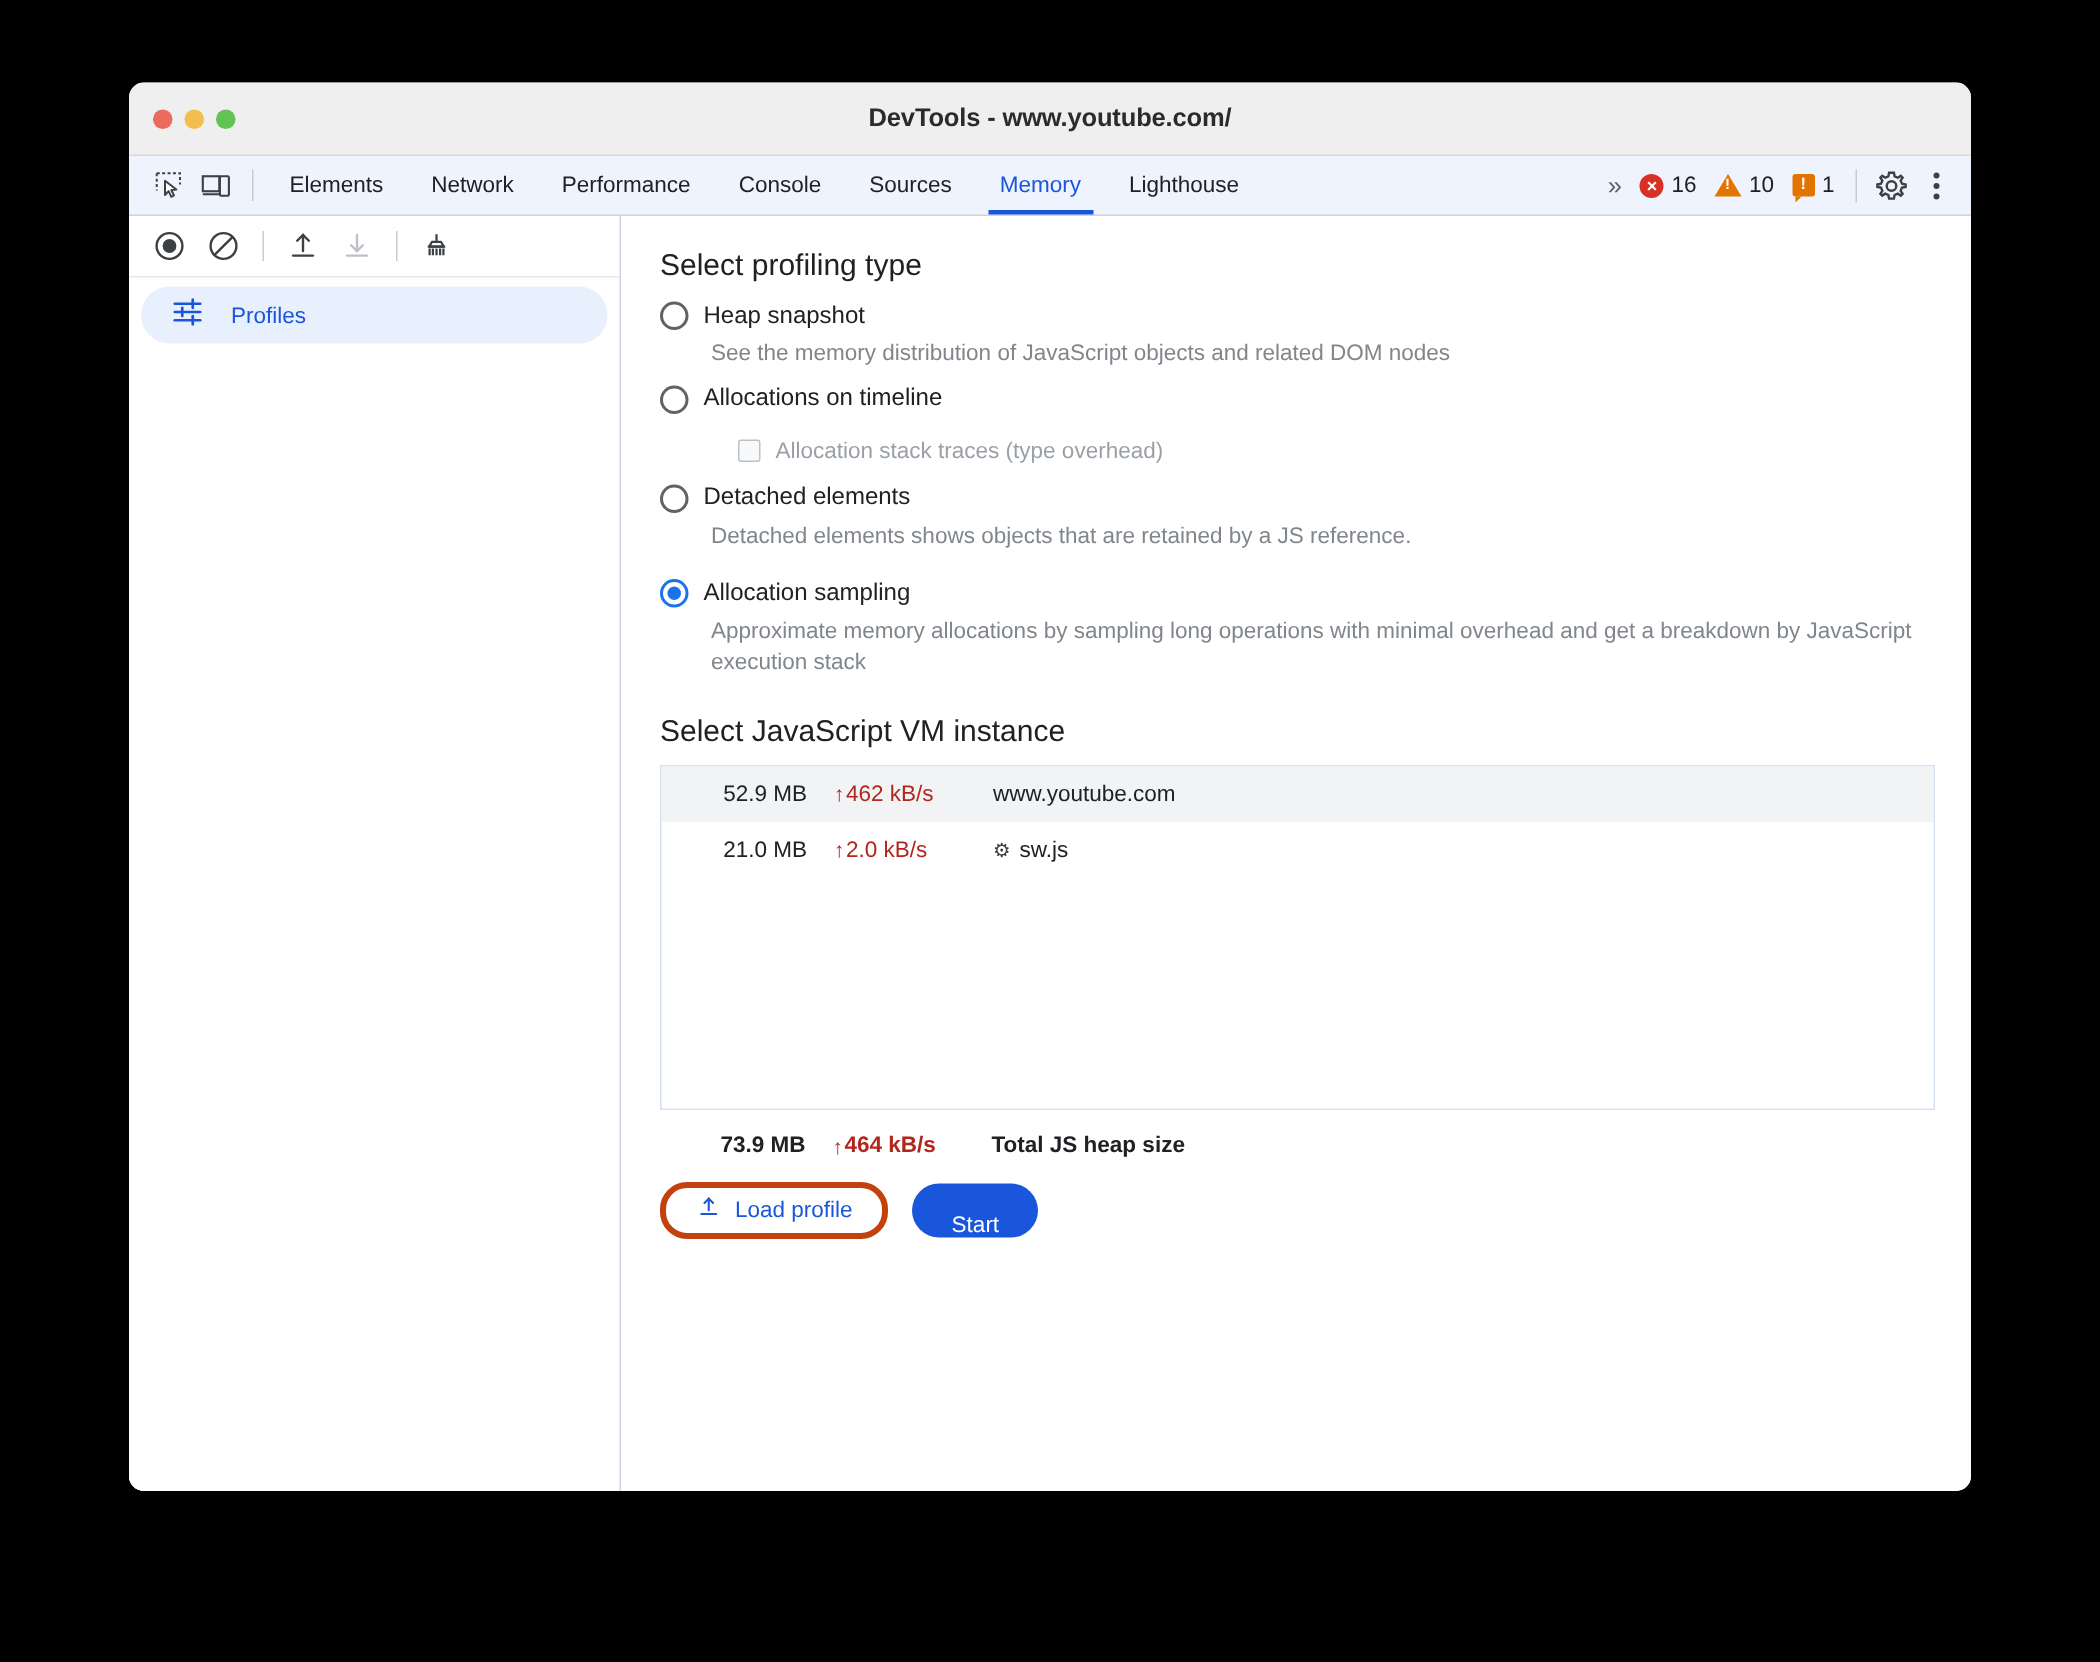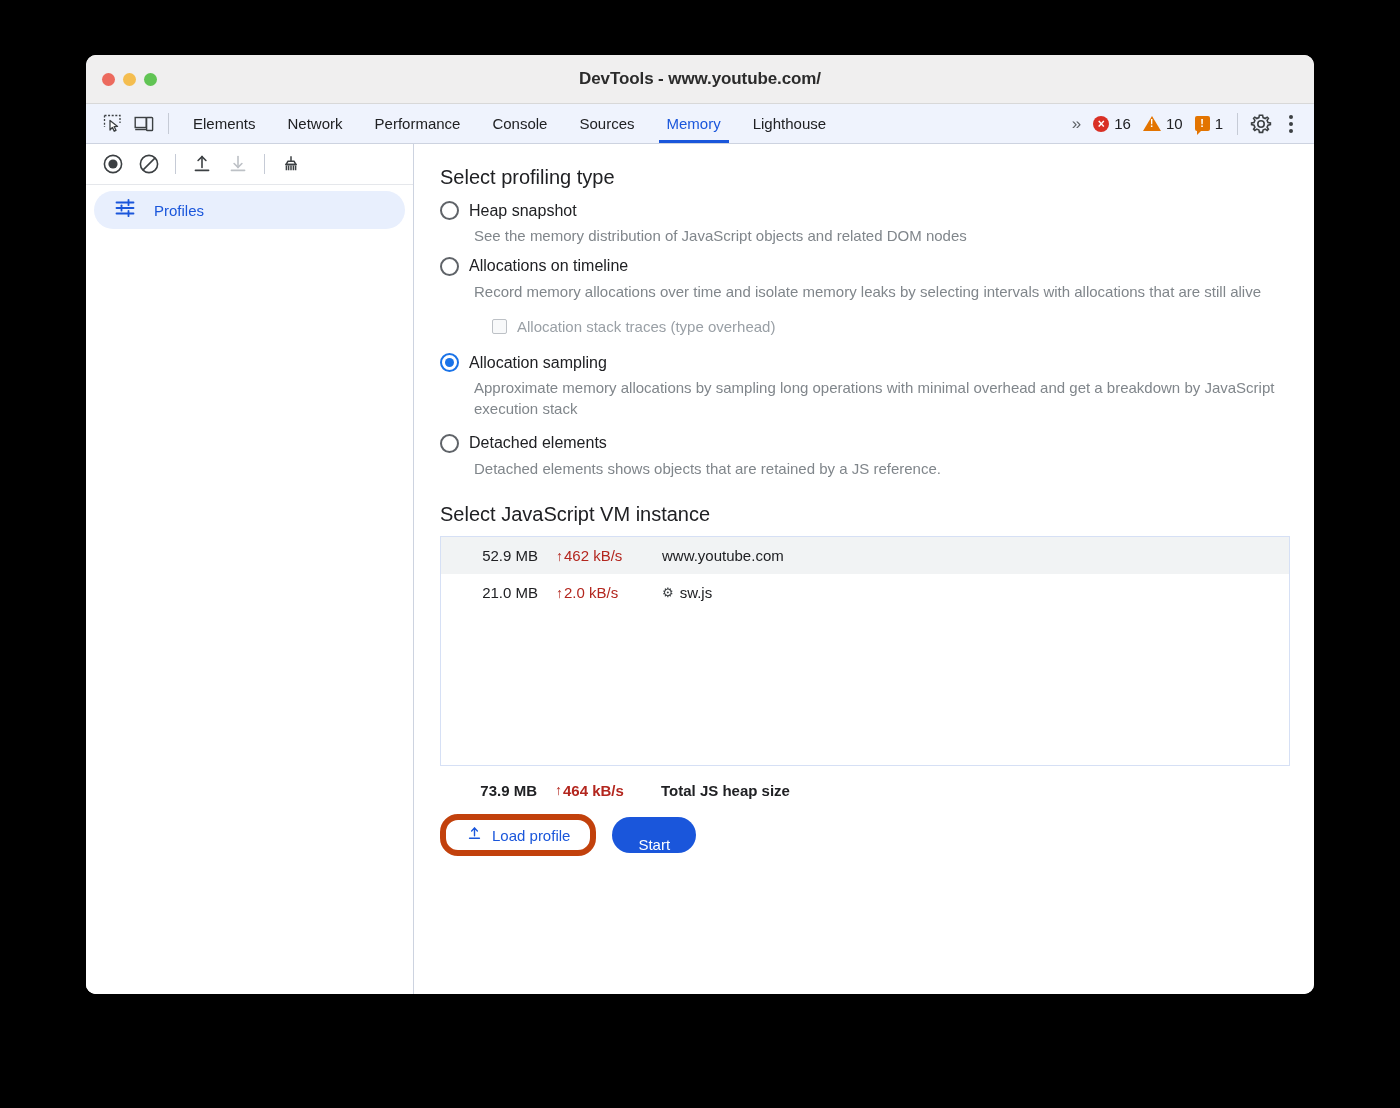--- a/index.html
+++ b/index.html
@@ -399,21 +399,21 @@
     align-items: center;
     gap: 16px;
     margin-top: 4px;
   }
   .btn-outline {
     display: flex;
     align-items: center;
     gap: 9px;
     height: 36px;
     padding: 15px 20px;
-    border: 6px solid #c2410c;
+    border: 4px solid #c2410c;
     border-radius: 18px;
     background: #ffffff;
     color: #1a56db;
     font-size: 15px;
     box-sizing: border-box;
   }
   .btn-primary {
     height: 36px;
     padding: 0 26px;
     border-radius: 18px;
@@ -596,41 +596,40 @@
           <span class="opt-label">Heap snapshot</span>
         </div>
         <div class="opt-desc">See the memory distribution of JavaScript objects and related DOM nodes</div>
       </div>
 
       <div class="opt">
         <div class="opt-row">
           <span class="radio"></span>
           <span class="opt-label">Allocations on timeline</span>
         </div>
-        <div class="opt-desc">Record memory allocations over time and isolate memory leaks by selecting intervals with allocations that are still alive</div>
         <div class="sub-check">
           <span class="checkbox"></span>
           <span class="sub-check-label">Allocation stack traces (type overhead)</span>
         </div>
+      </div>
+
+      <div class="opt" style="margin-top:14px;">
+        <div class="opt-row">
+          <span class="radio"></span>
+          <span class="opt-label">Detached elements</span>
+        </div>
+        <div class="opt-desc">Detached elements shows objects that are retained by a JS reference.</div>
       </div>
 
       <div class="opt" style="margin-top:18px;">
         <div class="opt-row">
           <span class="radio checked"></span>
           <span class="opt-label">Allocation sampling</span>
         </div>
         <div class="opt-desc">Approximate memory allocations by sampling long operations with minimal overhead and get a breakdown by JavaScript execution stack</div>
-      </div>
-
-      <div class="opt" style="margin-top:14px;">
-        <div class="opt-row">
-          <span class="radio"></span>
-          <span class="opt-label">Detached elements</span>
-        </div>
-        <div class="opt-desc">Detached elements shows objects that are retained by a JS reference.</div>
       </div>
 
       <h2 class="vm-title">Select JavaScript VM instance</h2>
 
       <div class="vm-list">
         <div class="vm-row selected">
           <span class="vm-size">52.9 MB</span>
           <span class="vm-rate">
             <span class="up-arrow">↑</span>
               <span>462 kB/s</span>

